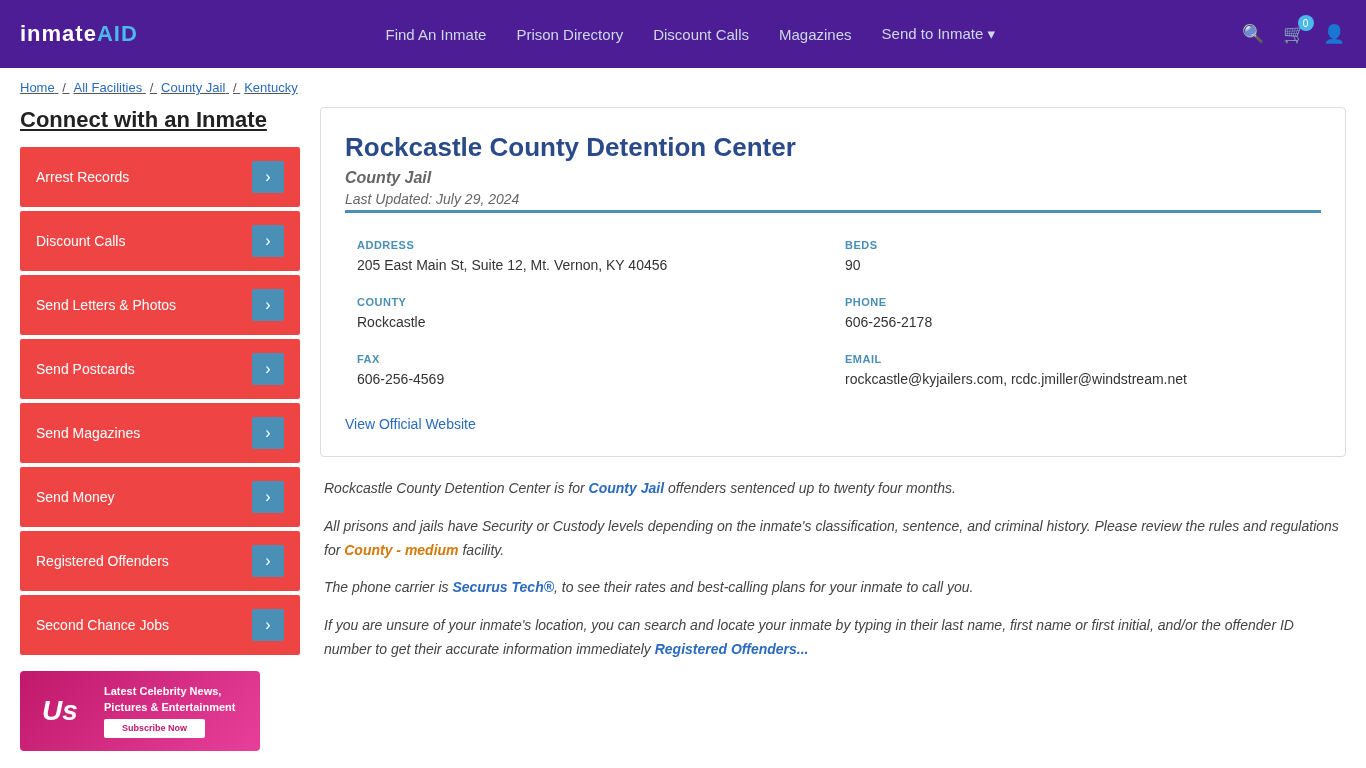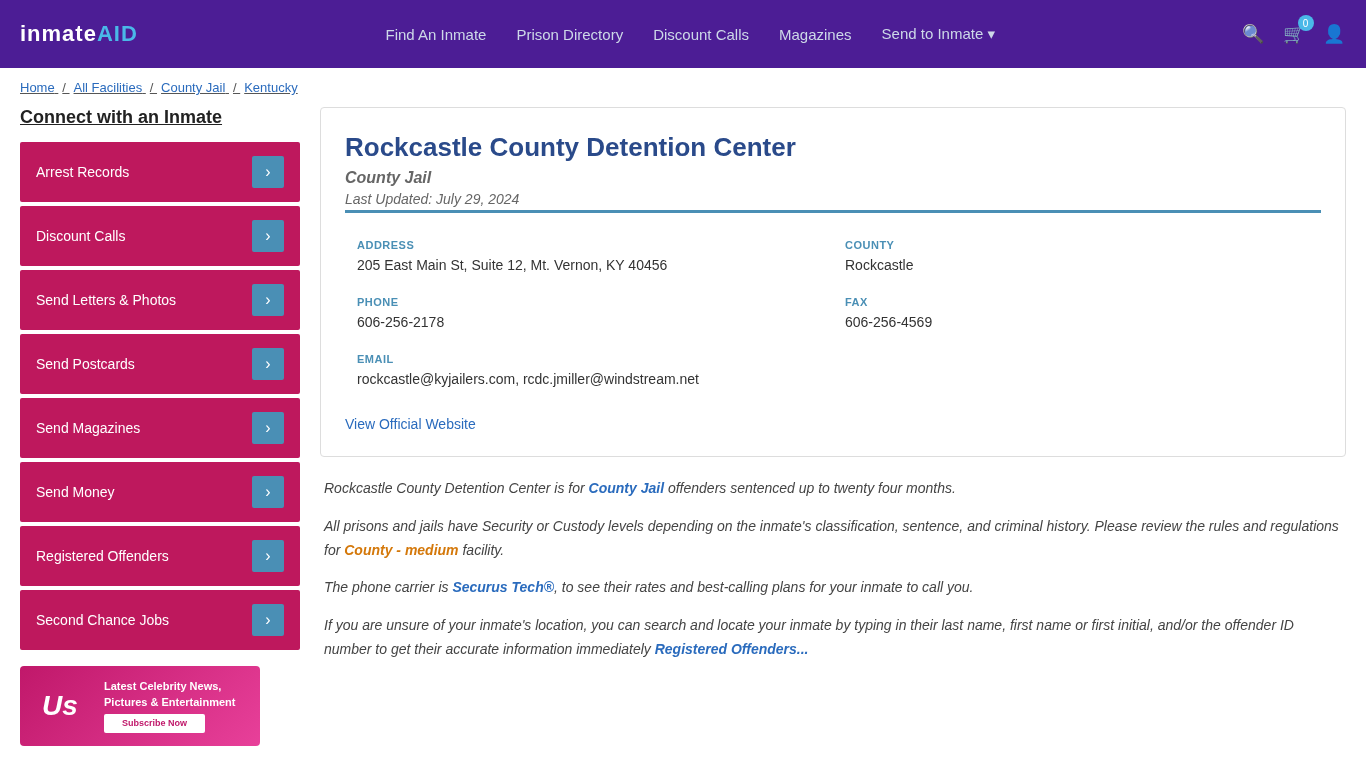--- a/index.html
+++ b/index.html
@@ -92,33 +92,33 @@
       gap: 20px;
       max-width: 1366px;
     }
 
     
     .sidebar {
       width: 280px;
       flex-shrink: 0;
     }
     .sidebar-title {
-      font-size: 18px;
+      font-size: 22px;
       font-weight: bold;
       text-decoration: underline;
       margin-bottom: 14px;
       color: #222;
     }
     .sidebar-menu {
       display: flex;
       flex-direction: column;
       gap: 4px;
     }
     .sidebar-item {
-      background: #be185d;
+      background: #ef4444;
       color: #fff;
       display: flex;
       align-items: center;
       justify-content: space-between;
       padding: 14px 16px;
       cursor: pointer;
       border-radius: 2px;
       font-size: 14px;
       font-weight: 500;
     }
@@ -344,20 +344,24 @@
       <h1 class="facility-name">Rockcastle County Detention Center</h1>
       <div class="facility-type">County Jail</div>
       <div class="facility-updated">Last Updated: July 29, 2024</div>
 
       <div class="facility-details">
         <div class="detail-cell">
           <div class="detail-label">ADDRESS</div>
           <div class="detail-value">205 East Main St, Suite 12, Mt. Vernon, KY 40456</div>
         </div>
         <div class="detail-cell">
+          <div class="detail-label">BEDS</div>
+          <div class="detail-value">90</div>
+        </div>
+        <div class="detail-cell">
           <div class="detail-label">COUNTY</div>
           <div class="detail-value">Rockcastle</div>
         </div>
         <div class="detail-cell">
           <div class="detail-label">PHONE</div>
           <div class="detail-value">606-256-2178</div>
         </div>
         <div class="detail-cell">
           <div class="detail-label">FAX</div>
           <div class="detail-value">606-256-4569</div>

